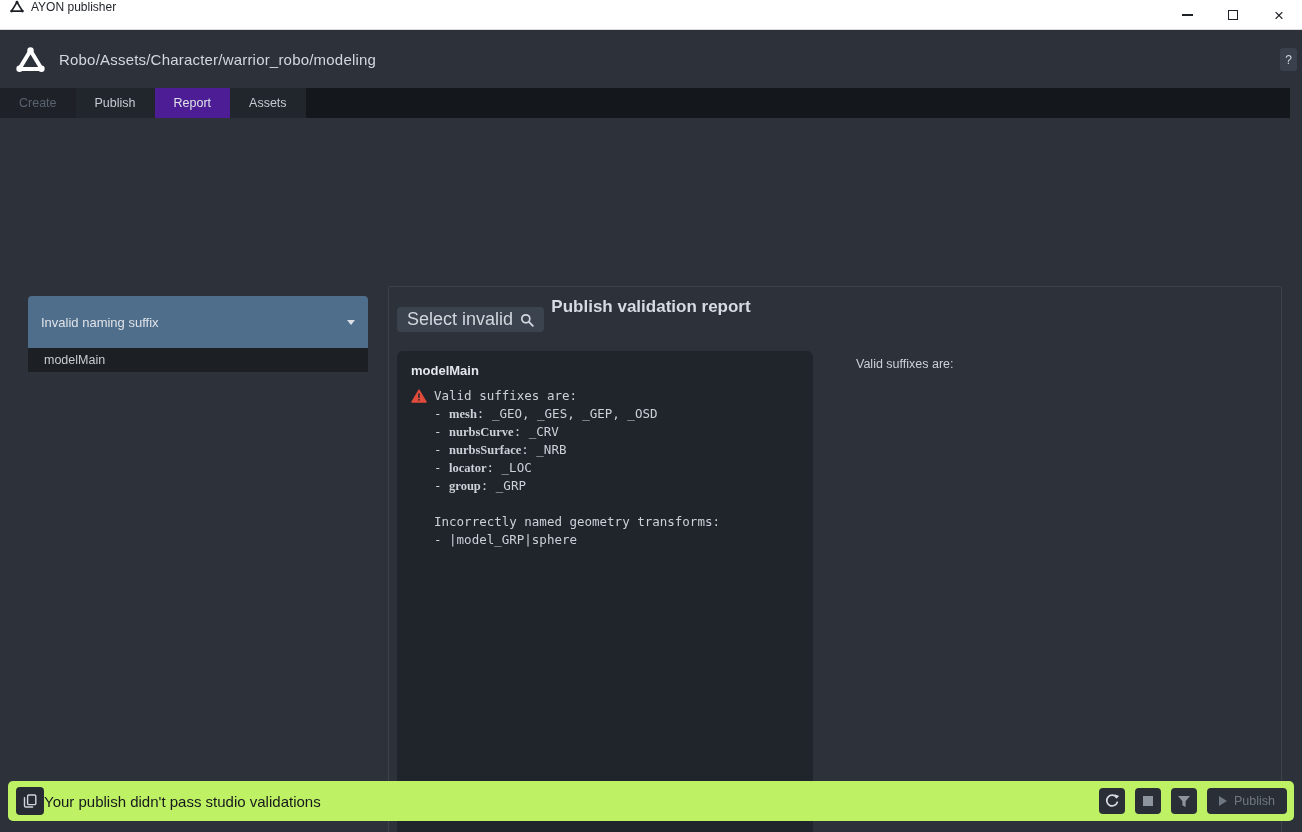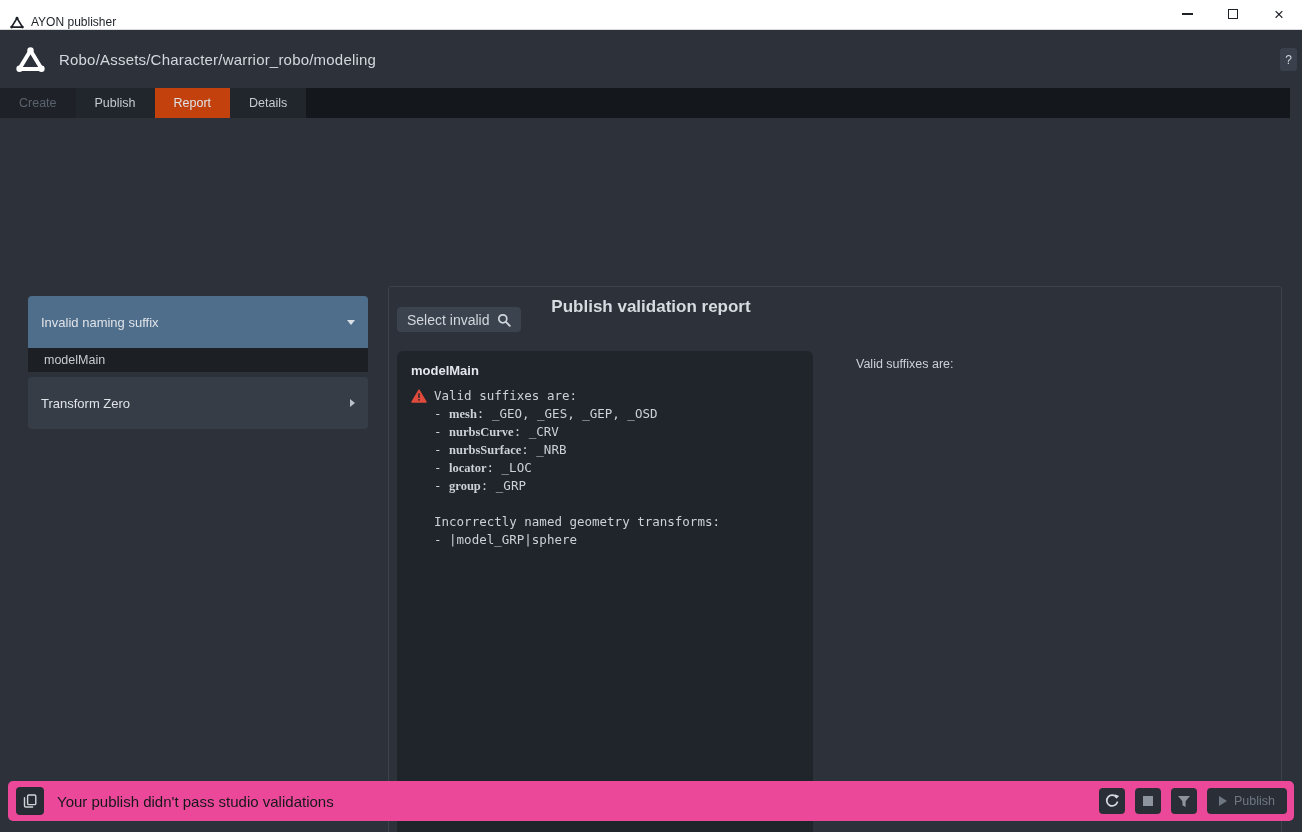--- a/index.html
+++ b/index.html
@@ -1,41 +1,41 @@
 <!DOCTYPE html>
 <html><head>
 <meta charset="utf-8">
 <style>
   * { margin:0; padding:0; box-sizing:border-box; }
   html,body { width:1302px; height:832px; background:#2c313a; font-family:"Liberation Sans", sans-serif; }
   .page { position:relative; width:1302px; height:832px; background:#2c313a; overflow:hidden; }
 
   
   .titlebar { position:absolute; top:0; left:0; right:0; height:30px; background:#ffffff;
-    border-bottom:1px solid #d9d9d9; display:flex; align-items:flex-end; padding:0 0 0 10px; gap:7px; }
+    border-bottom:1px solid #d9d9d9; display:flex; align-items:flex-start; padding:0 0 0 10px; gap:7px; }
   .titlebar-text { font-size:12px; color:#1d2127; }
   .win-controls { margin-left:auto; display:flex; height:30px; }
   .win-btn { width:46px; height:30px; background:transparent; border:none; display:flex;
     align-items:center; justify-content:center; cursor:pointer; color:#1d2127; }
   .min-glyph { display:block; width:11px; height:2px; background:#1d2127; }
   .max-glyph { display:block; width:10px; height:10px; border:1px solid #1d2127; }
   .close-glyph { font-size:17px; line-height:1; color:#1d2127; }
 
   
   .header { position:absolute; top:30px; left:0; right:0; height:58px; background:#2c313a;
     display:flex; align-items:center; padding:0 16px; gap:14px; }
   .breadcrumb { color:#d3d8de; font-size:15px; letter-spacing:.2px; }
   .help-btn { position:absolute; right:5px; top:18px; width:17px; height:23px; background:#3a414c;
     border:none; border-radius:3px; color:#d2d7dd; font-size:12px; cursor:pointer; }
 
   
   .tabbar { position:absolute; top:88px; left:0; right:12px; height:30px; background:#14171c; display:flex;align-items:flex-end; }
   .tab { height:30px; padding:0 19px; display:flex; align-items:center; font-size:12.5px;
     color:#c5cbd2; background:#21252c; cursor:pointer; }
-  .tab.active { background:#c2410c; color:#dfe3e8; }
+  .tab.active { background:#4c1d95; color:#dfe3e8; }
   .tab.disabled { color:#5a626e; background:#1e2228; }
 
   
   .main { position:absolute; top:118px; left:0; right:0; bottom:54px; background:#2c313a; }
   .page-title { position:absolute; top:139px; left:0; right:0; text-align:center;
     color:#d6dbe1; font-size:17px; font-weight:bold;margin-top:40px; }
 
   
   .sidebar { position:absolute; left:28px; top:178px; width:340px; }
   .group-header { height:52px; background:#363d47; border-radius:4px; display:flex; align-items:center;
@@ -46,35 +46,35 @@
   .group + .group { margin-top:5px; }
   .chev-down { width:0; height:0; border-left:4px solid transparent; border-right:4px solid transparent;
     border-top:5px solid #dbe0e6; margin-left:auto; }
   .chev-right { width:0; height:0; border-top:4px solid transparent; border-bottom:4px solid transparent;
     border-left:5px solid #bac0c8; margin-left:auto; }
 
   
   .panel { position:absolute; left:388px; top:168px; width:894px; height:600px;
     border:1px solid #3c434d; border-radius:3px; }
   .select-invalid { position:absolute; left:8px; top:20px; height:25px; background:#3b434f; border:none;
-    border-radius:4px; color:#d2d7dd; font-size:14px; display:flex; align-items:center; gap:7px;
+    border-radius:4px; color:#d2d7dd; font-size:18px; display:flex; align-items:center; gap:7px;
     padding:0 10px; cursor:pointer; }
   .card { position:absolute; left:8px; top:64px; width:416px; height:518px; background:#20242b;
     border-radius:6px; padding:12px 14px; }
   .card-title { color:#e3e7ec; font-size:13px; font-weight:bold; margin-bottom:9px; }
   .card-body { display:flex; gap:7px; align-items:flex-start; }
   .warn-wrap { flex:0 0 auto; margin-top:2px; }
   .report-lines { font-family:"DejaVu Sans Mono", monospace; font-size:12.5px; line-height:18px;
     color:#ccd1d8; white-space:pre; }
   .report-lines .bold { font-weight:bold;font-family:Liberation Serif, serif; }
   .side-label { position:absolute; left:467px; top:70px; color:#ccd1d8; font-size:12.5px; }
 
   
-  .footer { position:absolute; left:8px; right:8px; bottom:11px; height:40px; background:#ec4899;
-    border-radius:5px; display:flex; align-items:center; padding:0 7px 0 8px; gap:13px; }
+  .footer { position:absolute; left:8px; right:8px; bottom:11px; height:40px; background:#bef264;
+    border-radius:5px; display:flex; align-items:center; padding:0 7px 0 8px; }
   .copy-btn { width:28px; height:28px; background:#272b33; border:none; border-radius:4px;
     display:flex; align-items:center; justify-content:center; cursor:pointer; }
   .footer-message { color:#16181c; font-size:15px; }
   .footer-actions { margin-left:auto; display:flex; align-items:center; gap:10px; }
   .action-btn { width:26px; height:26px; background:#2a2f37; border:none; border-radius:4px;
     display:flex; align-items:center; justify-content:center; cursor:pointer; }
   .publish-btn { width:auto; padding:0 12px; gap:7px; color:#6f7782; font-size:12.5px; }
   .stop-glyph { display:block; width:10px; height:10px; background:#8d949e; }
   .play-glyph { display:block; width:0; height:0; border-top:5px solid transparent;
     border-bottom:5px solid transparent; border-left:8px solid #6f7782; }
@@ -117,39 +117,33 @@
       </svg>
     </span>
     <span class="breadcrumb">Robo/Assets/Character/warrior_robo/modeling</span>
     <button class="help-btn">?</button>
   </div>
 
   <div class="tabbar">
     <div class="tab disabled">Create</div>
     <div class="tab">Publish</div>
     <div class="tab active">Report</div>
-    <div class="tab">Details</div>
+    <div class="tab">Assets</div>
   </div>
 
   <div class="main">
     <div class="page-title">Publish validation report</div>
 
     <div class="sidebar">
       <div class="group expanded">
         <div class="group-header">
           <span>Invalid naming suffix</span>
           <span class="chev-down"></span>
         </div>
         <div class="group-item">modelMain</div>
-      </div>
-      <div class="group">
-        <div class="group-header">
-          <span>Transform Zero</span>
-          <span class="chev-right"></span>
-        </div>
       </div>
     </div>
 
     <div class="panel">
       <button class="select-invalid">
         <span>Select invalid</span>
         <span style="display:flex;">
           <svg width="14" height="14" viewBox="0 0 14 14">
             <circle cx="5.8" cy="5.8" r="4" fill="none" stroke="#d2d7dd" stroke-width="1.7"></circle>
             <line x1="8.9" y1="8.9" x2="12.8" y2="12.8" stroke="#d2d7dd" stroke-width="1.9" stroke-linecap="round"></line>

